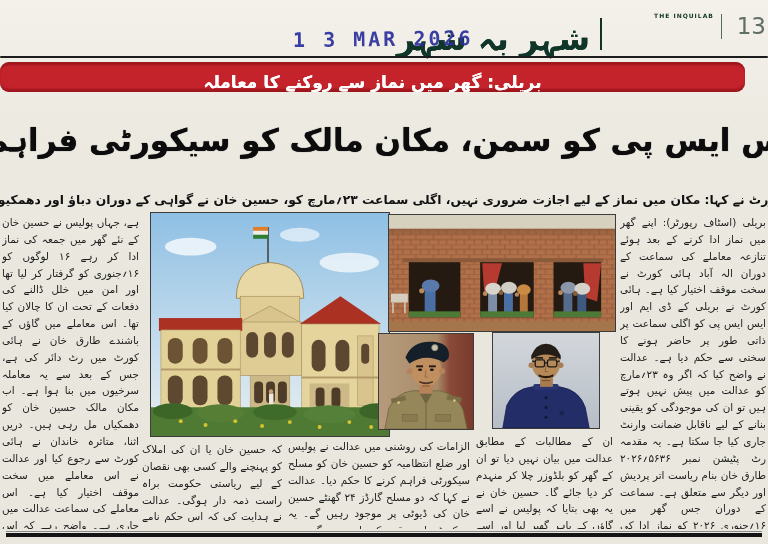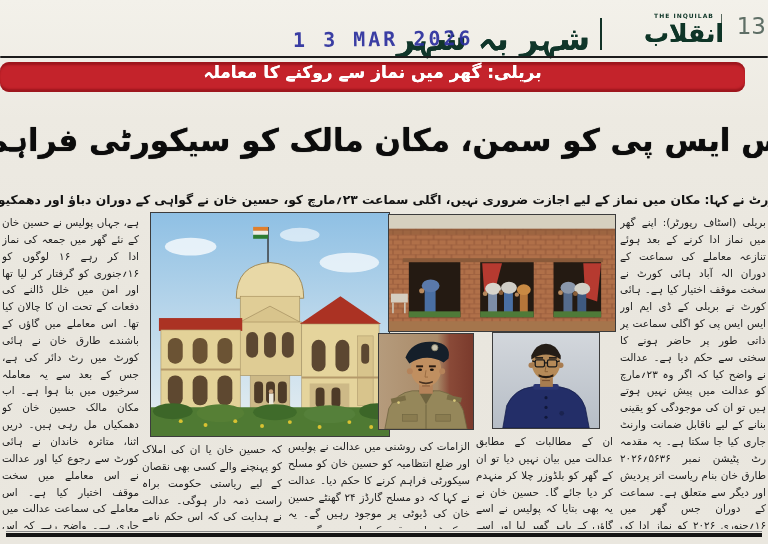--- a/index.html
+++ b/index.html
@@ -16,21 +16,21 @@
   .logo-eng{font-size:6px;letter-spacing:1px;font-weight:bold;}
   .logo-urdu{font-size:25px;font-weight:bold;line-height:1.2;text-shadow:0 0 .6px #0e3527;}
   .logo-sep{top:18px;right:166px;width:2px;height:32px;background:#123227;}
   .section-title{top:20px;right:178px;font-size:32px;font-weight:bold;color:#10362a;text-shadow:0 0 .6px #10362a;}
   .date-stamp{top:27px;left:293px;font-family:"DejaVu Sans Mono",monospace;font-weight:bold;
     font-size:20px;letter-spacing:3px;color:#2b2f9e;transform:rotate(-.6deg);opacity:.92;}
   .header-rule{top:56px;left:0;width:768px;height:2px;background:#1c1c1c;border-radius:2px;}
   
   .kicker{top:62px;left:0;width:745px;height:30px;background:#c4232b;border-radius:9px;
     box-shadow:inset 0 4px 2px -1px rgba(125,12,18,.55), inset 0 -4px 2px -1px rgba(125,12,18,.55);
-    display:flex;align-items:flex-start;justify-content:center;}
+    display:flex;align-items:flex-end;justify-content:center;}
   .kicker-text{color:#fff;font-size:17px;font-weight:bold;text-shadow:0 0 .5px #fff;}
   
   .headline{top:94px;left:0;width:768px;height:92px;display:flex;align-items:center;justify-content:center;
     font-size:31px;font-weight:bold;white-space:nowrap;color:#0c0c0c;text-shadow:0 0 .8px #000;}
   .subheadline{top:188px;left:0;width:768px;height:24px;display:flex;align-items:center;justify-content:center;
     font-size:12.3px;font-weight:bold;white-space:nowrap;color:#111;}
   
   .body-col{font-size:10.4px;line-height:1.62;text-align:justify;text-align-last:right;
     color:#1d1d1d;overflow:hidden;}
   .col-left{left:2px;top:214px;width:137px;height:315px;}
@@ -51,21 +51,20 @@
 </style>
 </head>
 <body>
 
 <div class="page">
 
   <div class="abs pageno">13</div>
 
   <div class="abs logo-block">
     <div class="logo-eng">THE INQUILAB</div>
-    <div class="logo-urdu urdu">انقلاب</div>
   </div>
 
   <div class="abs logo-sep"></div>
 
   <div class="abs section-title urdu">شہر بہ شہر</div>
 
   <div class="abs date-stamp">1 3 MAR 2026</div>
 
   <div class="abs header-rule"></div>
 

